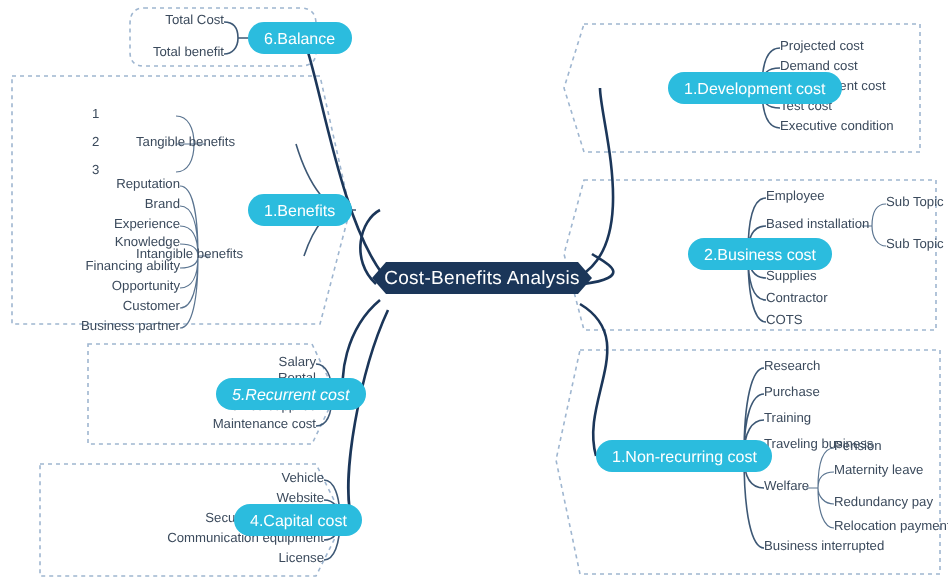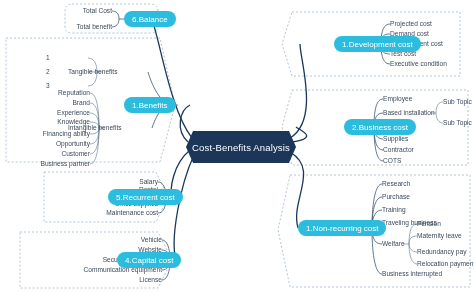--- a/index.html
+++ b/index.html
@@ -21,21 +21,21 @@
   svg#wires {
     position: absolute;
     left: 0; top: 0;
     width: 474px; height: 292px;
     overflow: visible;
   }
   
   .center-node {
     position: absolute;
     left: 186px; top: 131px;
-    width: 110px; height: 32px;
+    width: 110px; height: 16px;
     background: #1b3659;
     color: #ffffff;
     font-size: 9.5px;
     display: flex;
     align-items: center;
     justify-content: center;
     letter-spacing: .15px;
     clip-path: polygon(7px 0, calc(100% - 7px) 0, 100% 50%, calc(100% - 7px) 100%, 7px 100%, 0 50%);
     white-space: nowrap;
     z-index: 6;
@@ -167,21 +167,21 @@
   <div class="leaf" style="left:417px; top:260px;">Relocation payment</div>
   <div class="leaf" style="left:382px; top:270px;">Business interrupted</div>
 
   <div class="pill" style="left:117px; top:252px;">4.Capital cost</div>
   <div class="leaf r" style="left:58px; top:236px; width:104px;">Vehicle</div>
   <div class="leaf r" style="left:58px; top:246px; width:104px;">Website</div>
   <div class="leaf r" style="left:58px; top:256px; width:104px;">Security and privacy</div>
   <div class="leaf r" style="left:28px; top:266px; width:134px;">Communication equipment</div>
   <div class="leaf r" style="left:58px; top:276px; width:104px;">License</div>
 
-  <div class="pill" style="left:108px; top:189px;">5.Recurrent cost</div>
+  <div class="pill" style="left:108px; top:189px;font-style:italic;">5.Recurrent cost</div>
   <div class="leaf r" style="left:58px; top:178px; width:100px;">Salary</div>
   <div class="leaf r" style="left:58px; top:186px; width:100px;">Rental</div>
   <div class="leaf r" style="left:58px; top:200px; width:100px;">Office supplies</div>
   <div class="leaf r" style="left:50px; top:209px; width:108px;">Maintenance cost</div>
 
   <div class="pill" style="left:124px; top:97px;">1.Benefits</div>
   <div class="leaf" style="left:68px; top:68px;">Tangible benefits</div>
   <div class="leaf" style="left:68px; top:124px;">Intangible benefits</div>
   <div class="leaf" style="left:46px; top:54px;">1</div>
   <div class="leaf" style="left:46px; top:68px;">2</div>

